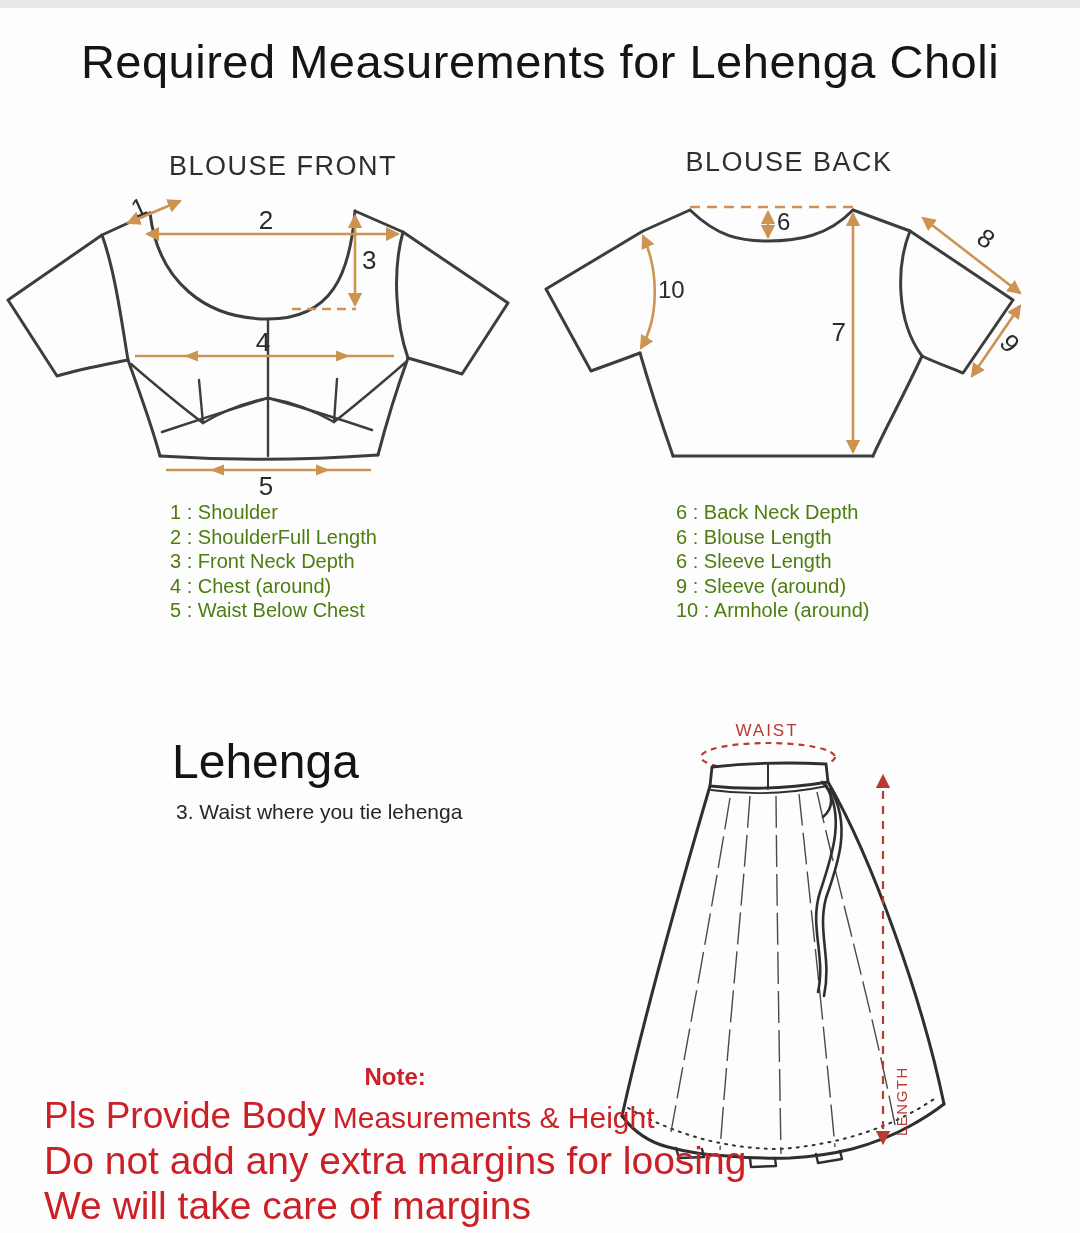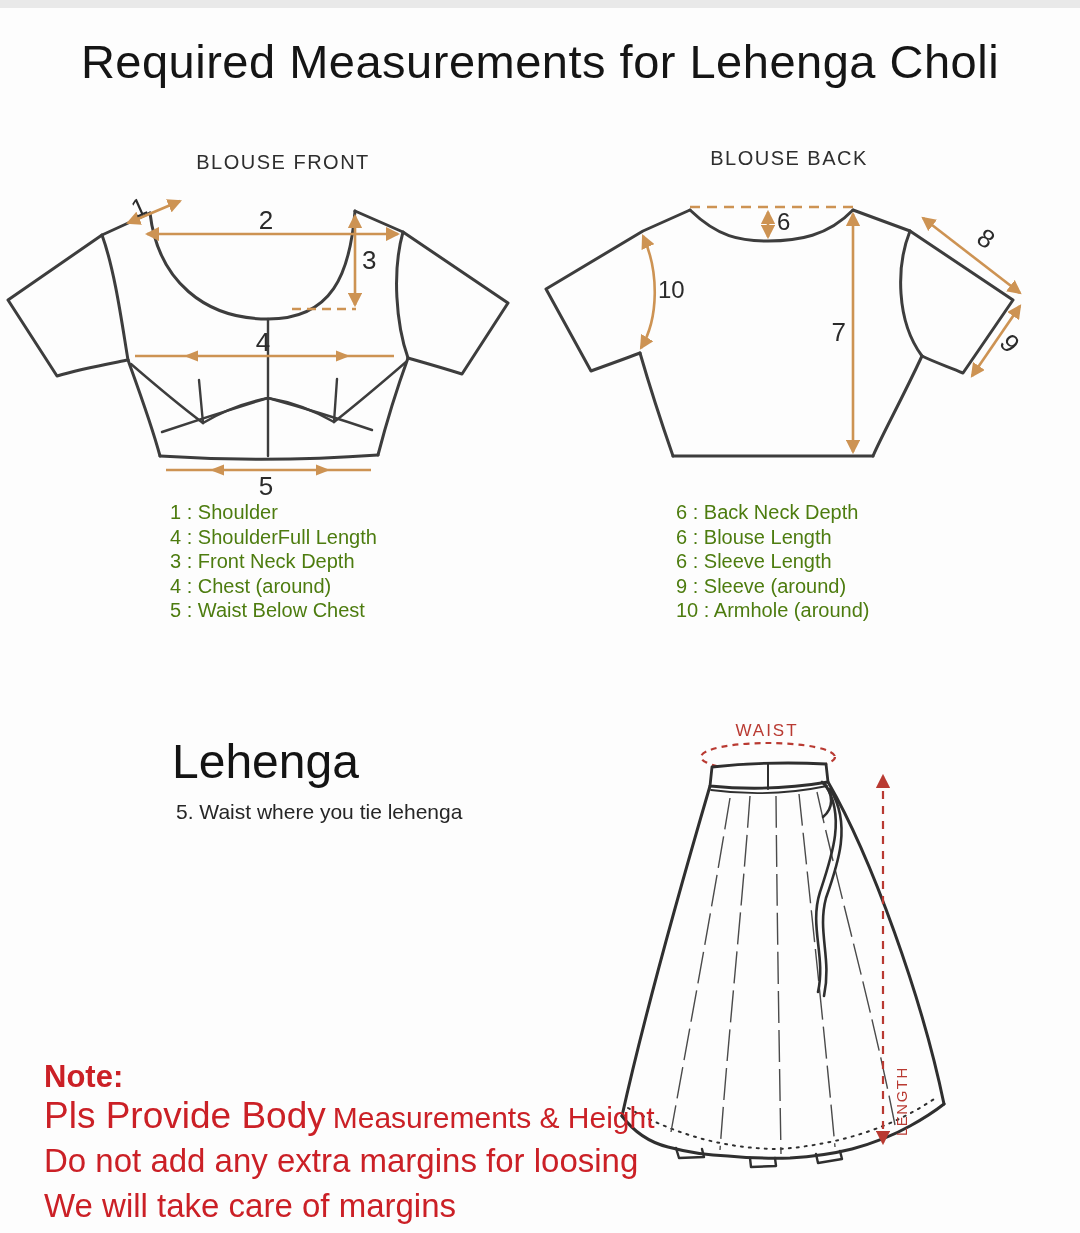--- a/index.html
+++ b/index.html
@@ -13,21 +13,21 @@
     margin:8px auto;
   }
   .page-title{
     position:absolute;top:26px;left:0;right:0;
     text-align:center;
     font-size:47px;font-weight:400;color:#151515;
     letter-spacing:0.5px;
   }
   .sec-label{
     position:absolute;
-    font-size:20px;letter-spacing:1.5px;color:#2e2e2e;
+    font-size:27px;letter-spacing:1.5px;color:#2e2e2e;
     transform:translateX(-50%);
     white-space:nowrap;
   }
   .sec-label.front{left:283px;top:143px;}
   .sec-label.back{left:789px;top:139px;}
   svg{position:absolute;overflow:visible;}
   .front-svg{left:0;top:178px;}
   .back-svg{left:540px;top:188px;}
   .skirt-svg{left:580px;top:700px;}
   .legend{
@@ -43,25 +43,25 @@
   }
   .lehenga-legend{
     position:absolute;left:176px;top:788px;
     font-size:21px;line-height:31px;color:#262626;
     white-space:nowrap;
   }
   .note{
     position:absolute;left:44px;top:1046px;
     color:#cb2026;white-space:nowrap;
   }
-  .note-title{font-size:31px;font-weight:700;line-height:46px;}
+  .note-title{font-size:24px;font-weight:700;line-height:46px;text-align:center;}
   .note-line1{line-height:31px;}
   .note-line1 .big{font-size:37px;}
   .note-line1 .small{font-size:30px;margin-left:7px;}
-  .note-line2,.note-line3{font-size:33px;line-height:45px;}
+  .note-line2,.note-line3{font-size:39px;line-height:45px;}
   .num{font-family:"Liberation Sans",sans-serif;fill:#2b2b2b;}
 </style>
 </head>
 <body>
 
 <div class="page">
 
   <div class="page-title">Required Measurements for Lehenga Choli</div>
 
   <div class="sec-label front">BLOUSE FRONT</div>
@@ -137,36 +137,36 @@
       <text class="num" x="237" y="34" font-size="24">6</text>
       <text class="num" x="306" y="145" font-size="26" text-anchor="end">7</text>
       <text class="num" x="441" y="50" font-size="26" text-anchor="middle" transform="rotate(35 441 50)">8</text>
       <text class="num" x="463" y="153" font-size="26" text-anchor="middle" transform="rotate(50 463 153)">9</text>
       <text class="num" x="118" y="102" font-size="24">10</text>
     </g>
   </svg>
 
   <div class="legend front-legend">
     <div>1 : Shoulder</div>
-    <div>4 : ShoulderFull Length</div>
+    <div>2 : ShoulderFull Length</div>
     <div>3 : Front Neck Depth</div>
     <div>4 : Chest (around)</div>
     <div>5 : Waist Below Chest</div>
   </div>
   <div class="legend back-legend">
     <div>6 : Back Neck Depth</div>
     <div>6 : Blouse Length</div>
     <div>6 : Sleeve Length</div>
     <div>9 : Sleeve (around)</div>
     <div>10 : Armhole (around)</div>
   </div>
 
   <div class="lehenga-heading">Lehenga</div>
   <div class="lehenga-legend">
-    <div>5. Waist where you tie lehenga</div>
+    <div>3. Waist where you tie lehenga</div>
   </div>
 
   <svg class="skirt-svg" width="400" height="460" viewBox="0 0 400 460">
     <defs>
       <marker id="arR" viewBox="0 0 10 10" refX="8.5" refY="5" markerWidth="6.5" markerHeight="6.5" orient="auto-start-reverse">
         <path d="M0 0 L10 5 L0 10 z" fill="#b93a32"></path>
       </marker>
     </defs>
     <text x="187" y="28" text-anchor="middle" font-size="17" letter-spacing="2" fill="#b93a32">WAIST</text>
     <ellipse cx="188" cy="49" rx="67" ry="14" fill="none" stroke="#b93a32" stroke-width="2.2" stroke-dasharray="6 5"></ellipse>

